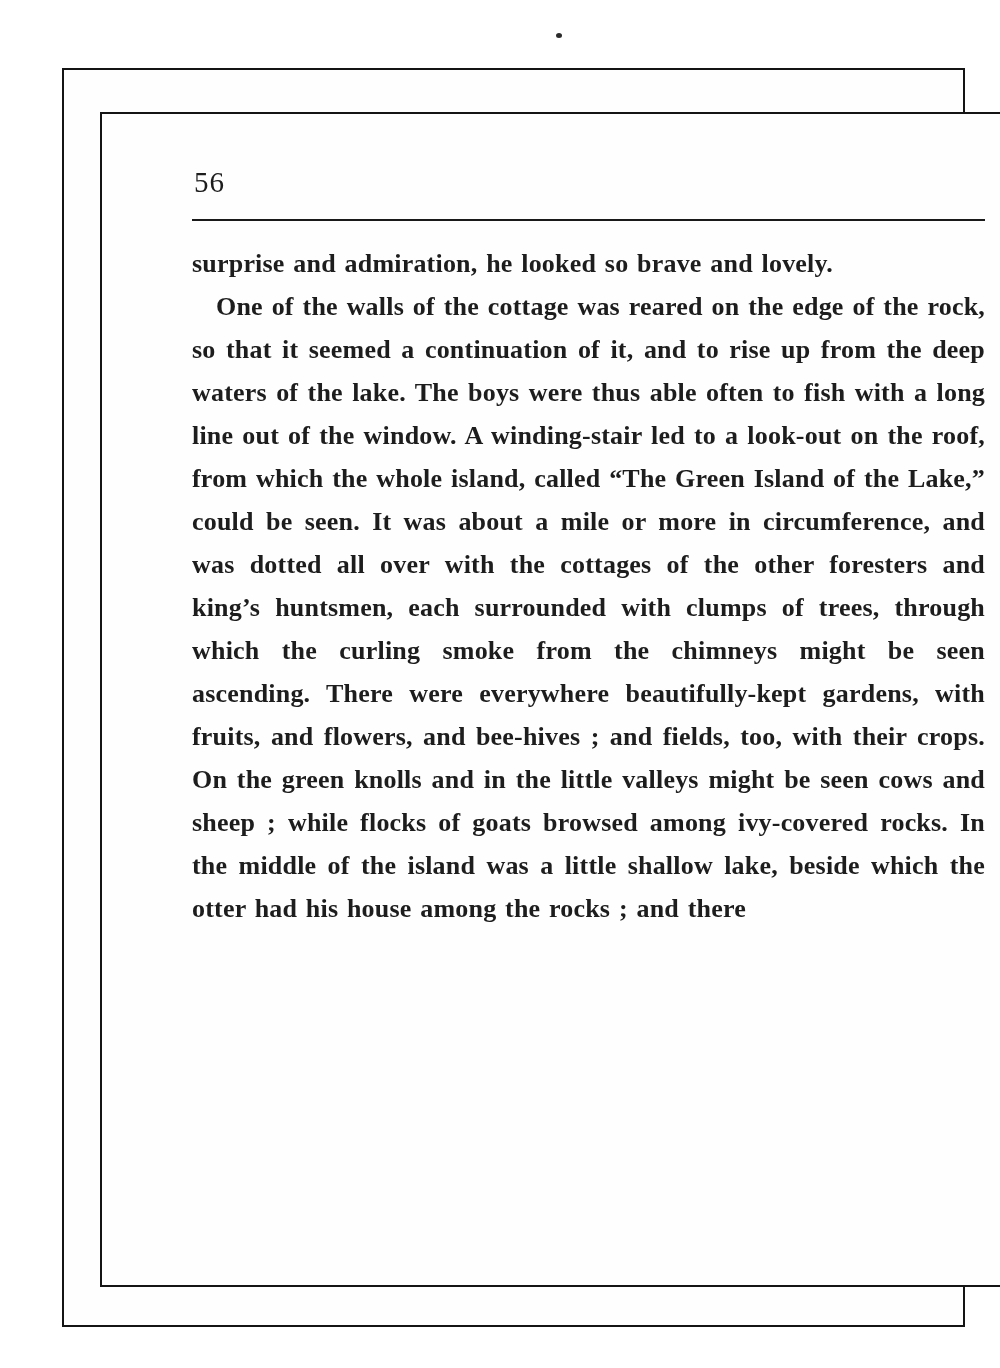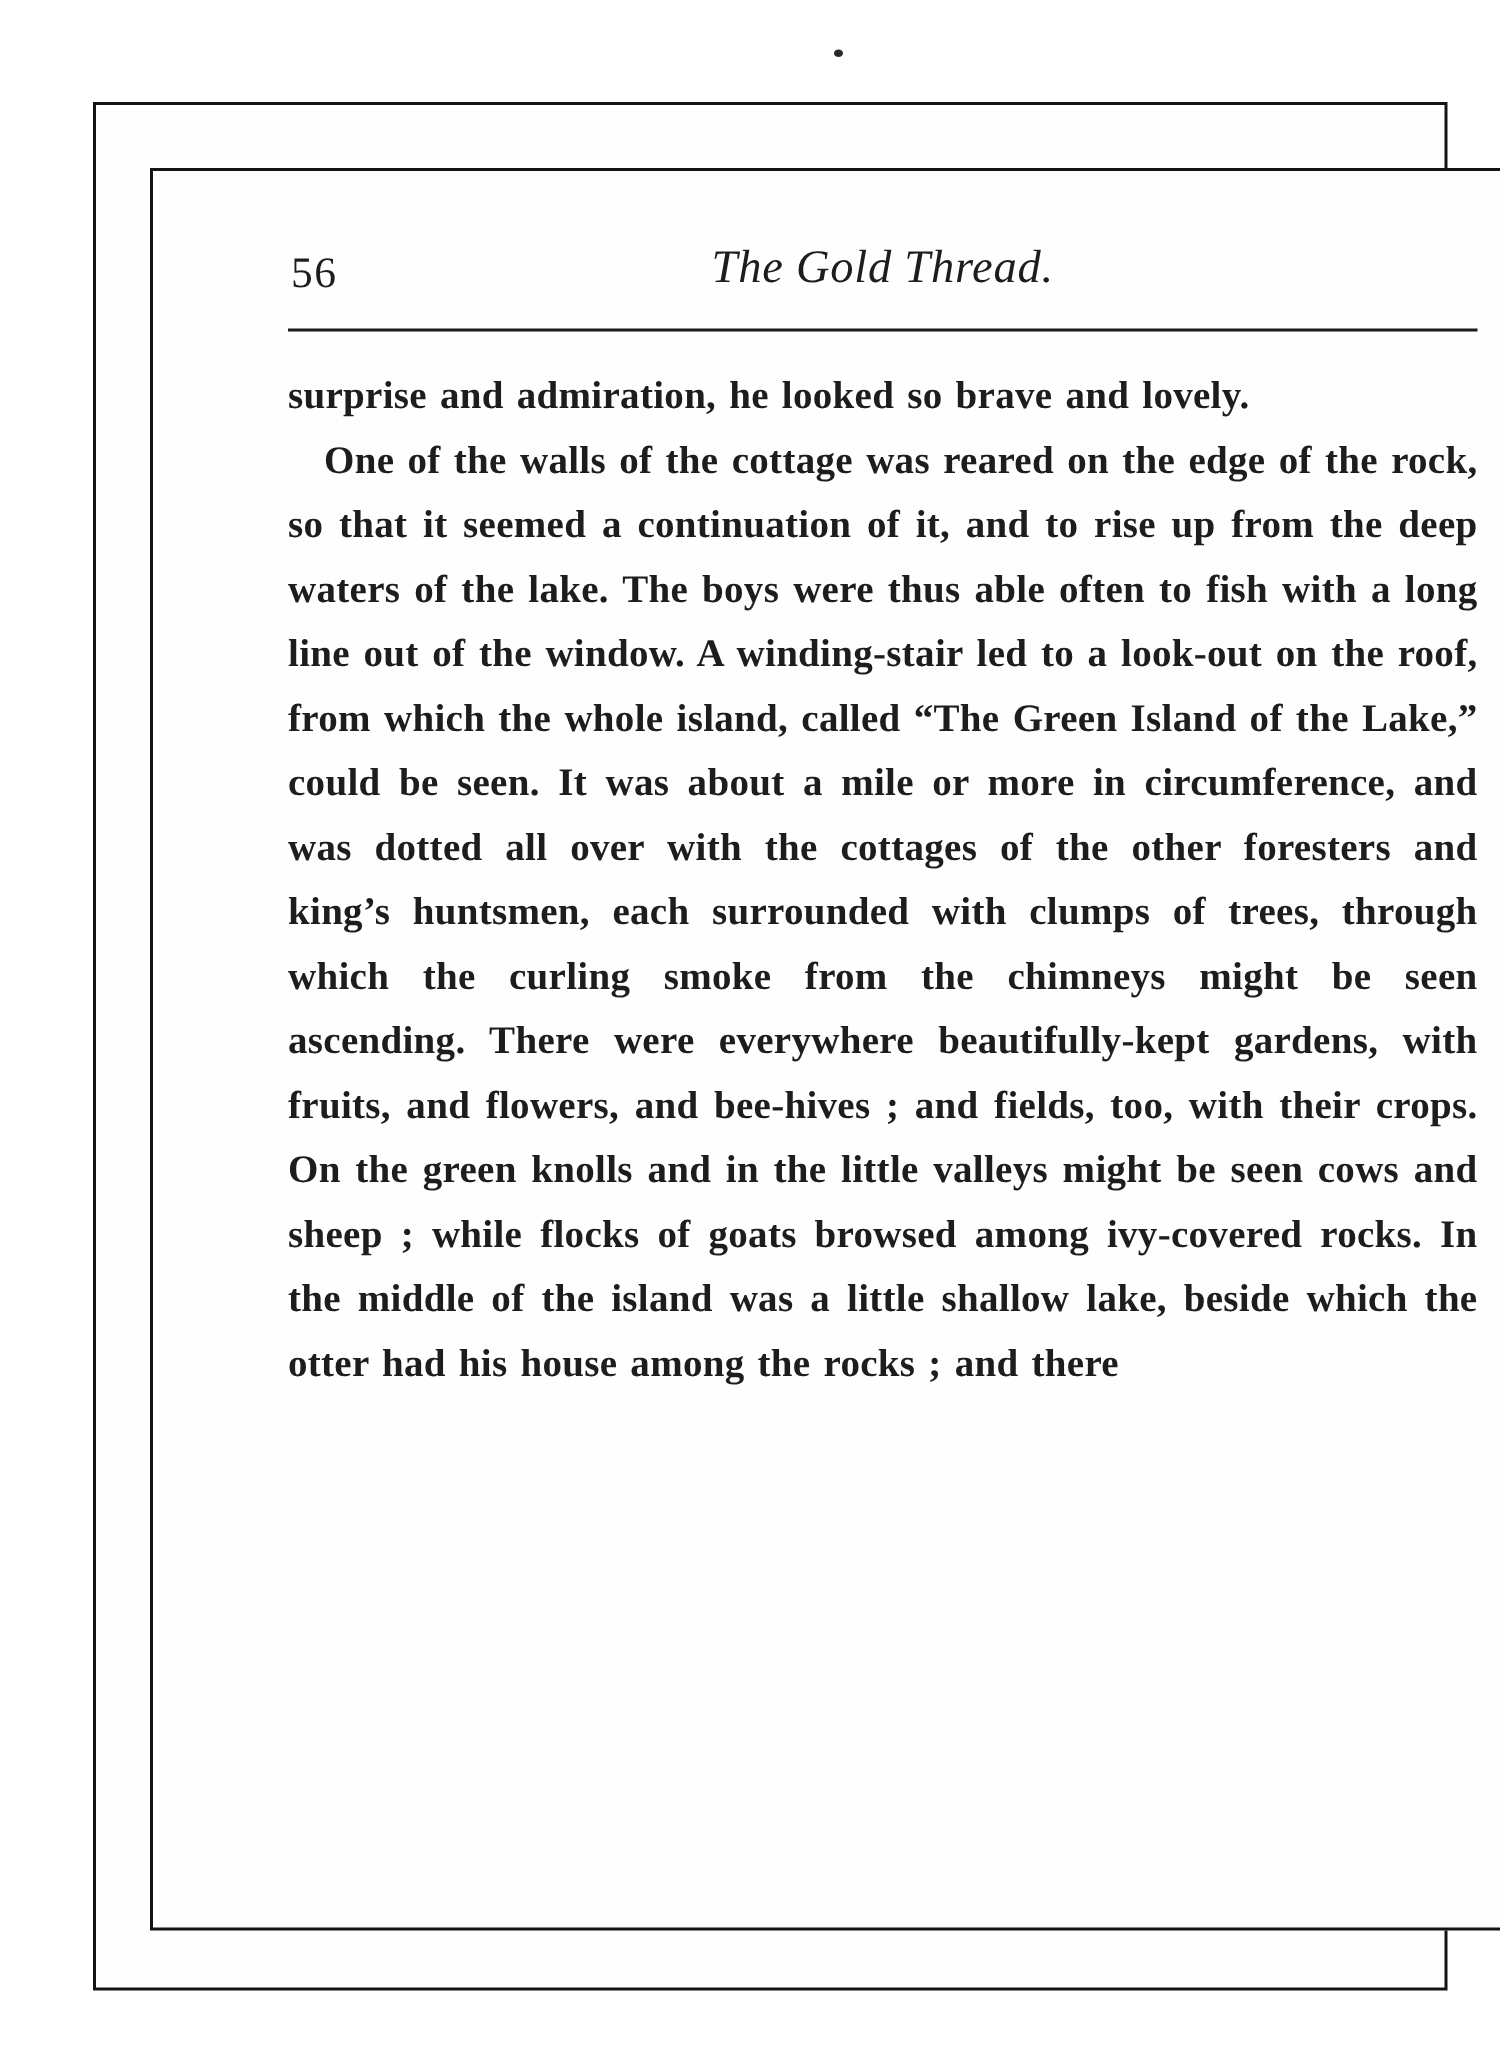--- a/index.html
+++ b/index.html
@@ -100,21 +100,20 @@
 <div class="scan-speck speck-1"></div>
 <div class="scan-speck speck-2"></div>
 <div class="scan-speck speck-3"></div>
 
 <div class="outer-border">
   <div class="inner-border">
     <div class="page-inner">
 
       <div class="page-header">
         <span class="page-number">56</span>
-        <span class="running-title">The Gold Thread.</span>
       </div>
 
       <hr class="header-rule">
 
       <div class="page-body">
         <p class="no-indent">surprise and admiration, he looked so brave and lovely.</p>
         <p>One of the walls of the cottage was reared on the edge of the rock, so that it seemed a continuation of it, and to rise up from the deep waters of the lake. The boys were thus able often to fish with a long line out of the window. A winding-stair led to a look-out on the roof, from which the whole island, called “The Green Island of the Lake,” could be seen. It was about a mile or more in circumference, and was dotted all over with the cottages of the other foresters and king’s huntsmen, each surrounded with clumps of trees, through which the curling smoke from the chimneys might be seen ascending. There were everywhere beautifully-kept gardens, with fruits, and flowers, and bee-hives ; and fields, too, with their crops. On the green knolls and in the little valleys might be seen cows and sheep ; while flocks of goats browsed among ivy-covered rocks. In the middle of the island was a little shallow lake, beside which the otter had his house among the rocks ; and there</p>
       </div>
 
     </div>

